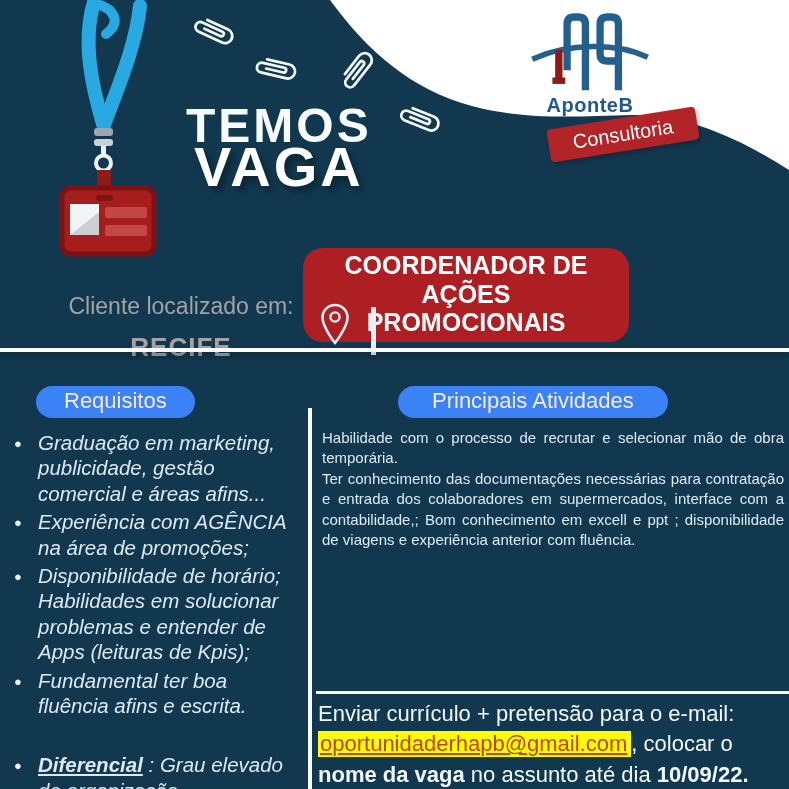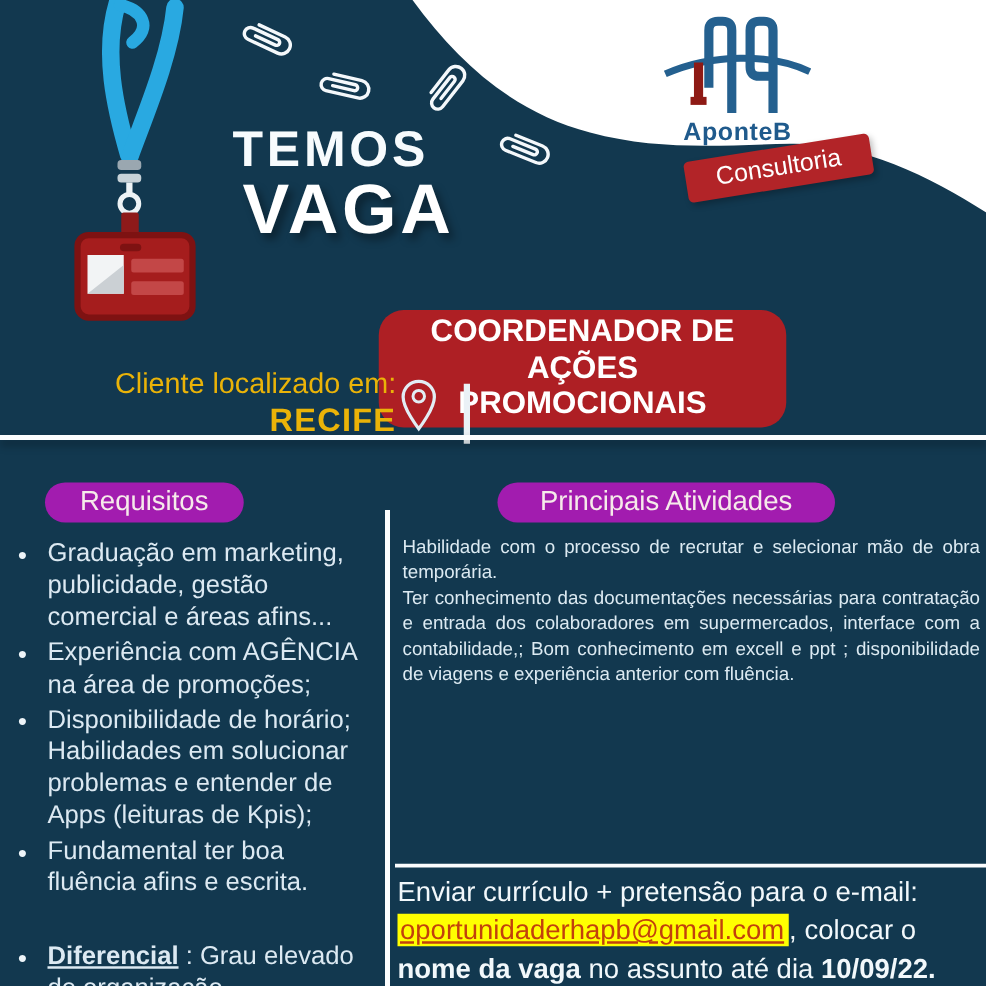--- a/index.html
+++ b/index.html
@@ -10,54 +10,54 @@
     -webkit-font-smoothing:antialiased;
   }
   .abs{position:absolute;}
   
   .wave{left:0;top:0;}
   
   .clip{width:30px;height:46px;}
   
   .lanyard{left:52px;top:0;}
   
-  .temos{left:186px;top:98px;font-size:40px;font-weight:600;letter-spacing:3px;color:#F7FBFD;}
+  .temos{left:186px;top:98px;font-size:48px;font-weight:600;letter-spacing:3px;color:#F7FBFD;}
   .vaga{left:194px;top:134px;font-size:56px;font-weight:800;letter-spacing:3px;color:#FFFFFF;
         text-shadow:4px 5px 7px rgba(0,0,0,.38);}
   
   .logo-wrap{left:520px;top:6px;width:140px;text-align:center;}
   .logo-name{font-size:20px;font-weight:bold;color:#1F5A8C;margin-top:-4px;letter-spacing:.5px;}
   .consult-banner{left:548px;top:118px;width:150px;height:33px;background:#B22428;border-radius:4px;
         transform:rotate(-9deg);color:#FFF;font-size:20px;display:flex;align-items:center;justify-content:center;
         box-shadow:2px 3px 5px rgba(0,0,0,.25);}
   
   .role-banner{left:303px;top:248px;width:318px;background:#AE1F24;border-radius:20px;
         color:#FFF;font-size:25px;font-weight:bold;text-align:center;line-height:1.14;
         padding:3px 4px 5px 4px;white-space:pre-line;}
   
-  .client{left:45px;top:293px;width:272px;text-align:right;color:#eab308;}
+  .client{left:45px;top:293px;width:272px;text-align:center;color:#a3a3a3;}
   .client-label{font-size:23px;}
-  .client-city{font-size:26px;font-weight:bold;letter-spacing:1px;margin-top:1px;}
+  .client-city{font-size:26px;font-weight:bold;letter-spacing:1px;margin-top:12px;}
   .pin{left:317px;top:301px;}
   .caret-bar{left:371px;top:307px;width:5px;height:48px;background:#EAF1F6;}
   
   .hdiv{left:0;top:348px;width:789px;height:4px;background:#FBFDFE;box-shadow:0 4px 7px rgba(0,0,0,.35);}
   .vdiv{left:308px;top:408px;width:4px;height:381px;background:#FBFDFE;}
   .hdiv2{left:316px;top:691px;width:473px;height:3px;background:#FBFDFE;}
   
-  .pill{display:inline-block;background:#a21caf;border-radius:16px;color:#F6EAEA;
+  .pill{display:inline-block;background:#3b82f6;border-radius:16px;color:#F6EAEA;
         font-size:22px;padding:2px 28px 4px 28px;}
   
   .left-col{left:14px;top:386px;width:292px;}
   .left-col .pill{margin-left:22px;}
   .req-list{margin:12px 0 0 0;padding:0;list-style:none;color:#DCE9F2;font-size:20.5px;line-height:1.24;}
   .req-list li{display:flex;margin:0 0 3px 0;}
   .req-list li.gap{margin-top:34px;}
   .req-list .bullet{flex:0 0 24px;font-size:13px;padding-top:6px;color:#EDF4F8;}
-  .req-list .txt{flex:1;white-space:pre-line;}
+  .req-list .txt{flex:1;white-space:pre-line;font-style:italic;}
   .lead{font-weight:bold;text-decoration:underline;}
   
   .right-col{left:322px;top:386px;width:462px;}
   .right-col .pill{margin-left:76px;padding:2px 34px 4px 34px;}
   .activities{margin-top:10px;color:#DCEAF2;font-size:15px;line-height:1.36;text-align:justify;}
   .activities p{margin:0;}
   
   .contact{left:318px;top:699px;width:467px;color:#F2F8FB;font-size:22px;line-height:1.38;}
   .email{background:#FFFF00;color:#c2410c;text-decoration:underline;padding:0 4px 1px 2px;}
   .b{font-weight:bold;}

